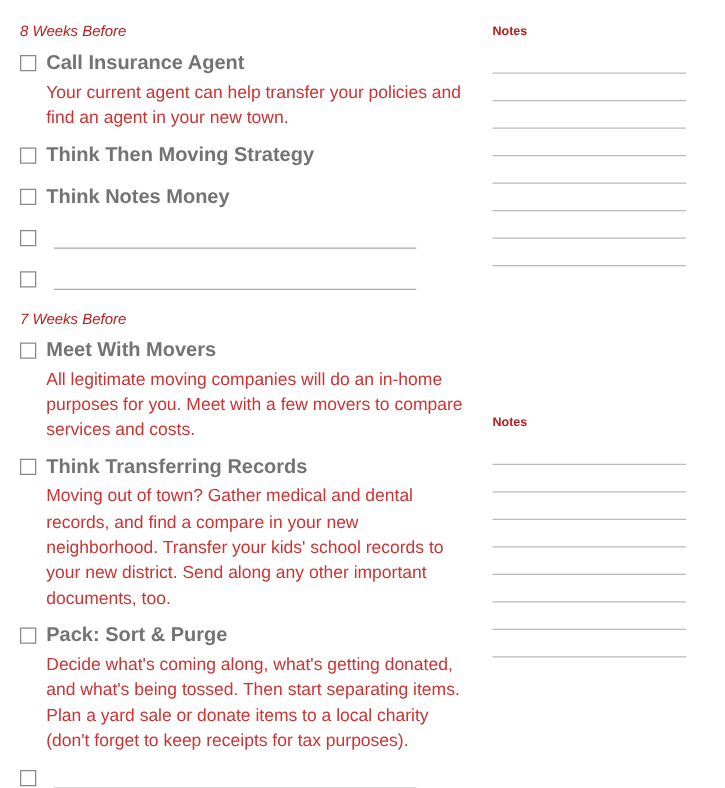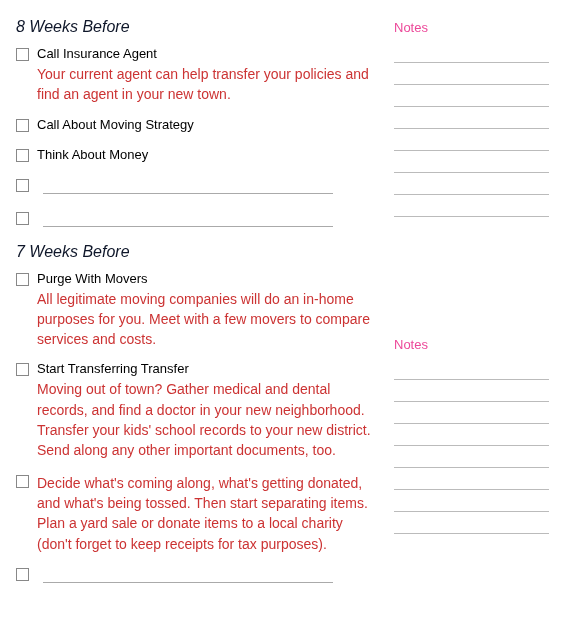--- a/index.html
+++ b/index.html
@@ -18,45 +18,45 @@
     }
     .left-col {
       flex: 0 0 370px;
       padding-right: 12px;
     }
     .right-col {
       flex: 0 0 190px;
       padding-left: 8px;
     }
     .section-label {
-      color: #0f172a;
+      color: #b91c1c;
       font-style: italic;
-      font-size: 16px;
+      font-size: 12px;
       margin-bottom: 10px;
       font-weight: normal;
     }
     .task-block {
       display: flex;
       align-items: flex-start;
       margin-bottom: 12px;
     }
     .task-checkbox {
       width: 13px;
       height: 13px;
       border: 1.5px solid #888;
       margin-right: 8px;
       margin-top: 2px;
       flex-shrink: 0;
       background: #fff;
     }
     .task-content {}
     .task-title {
-      font-size: 13px;
-      font-weight: normal;
-      color: #000000;
+      font-size: 16px;
+      font-weight: bold;
+      color: #737373;
       margin-bottom: 3px;
     }
     .task-desc {
       font-size: 14px;
       color: #cc3333;
       line-height: 1.45;
     }
     .empty-task {
       display: flex;
       align-items: flex-end;
@@ -68,23 +68,23 @@
     }
     .underline-field {
       border-bottom: 1px solid #aaa;
       height: 16px;
       width: 290px;
     }
     .notes-section {
       padding-top: 2px;
     }
     .notes-title {
-      font-size: 13px;
-      color: #ec4899;
-      font-weight: normal;
+      font-size: 10px;
+      color: #b91c1c;
+      font-weight: bold;
       margin-bottom: 10px;
     }
     .note-line {
       border-bottom: 1px solid #bbb;
       height: 18px;
       margin-bottom: 4px;
       width: 155px;
     }
     .second-section-notes {
       margin-top: 10px;
@@ -103,64 +103,65 @@
         <div class="task-checkbox"></div>
         <div class="task-content">
           <div class="task-title">Call Insurance Agent</div>
           <div class="task-desc">Your current agent can help transfer your policies and find an agent in your new town.</div>
         </div>
       </div>
 
       <div class="task-block">
         <div class="task-checkbox"></div>
         <div class="task-content">
-          <div class="task-title">Call About Moving Strategy</div>
+          <div class="task-title">Think Then Moving Strategy</div>
         </div>
       </div>
 
       <div class="task-block">
         <div class="task-checkbox"></div>
         <div class="task-content">
-          <div class="task-title">Think About Money</div>
+          <div class="task-title">Think Notes Money</div>
         </div>
       </div>
 
       <div class="empty-task">
         <div class="task-checkbox"></div>
         <div class="underline-field"></div>
       </div>
 
       <div class="empty-task">
         <div class="task-checkbox"></div>
         <div class="underline-field"></div>
       </div>
     </div>
 
     <div style="margin-top: 0;">
       <div class="section-label">7 Weeks Before</div>
 
       <div class="task-block">
         <div class="task-checkbox"></div>
         <div class="task-content">
-          <div class="task-title">Purge With Movers</div>
+          <div class="task-title">Meet With Movers</div>
           <div class="task-desc">All legitimate moving companies will do an in-home purposes for you. Meet with a few movers to compare services and costs.</div>
         </div>
       </div>
 
       <div class="task-block">
         <div class="task-checkbox"></div>
         <div class="task-content">
-          <div class="task-title">Start Transferring Transfer</div>
-          <div class="task-desc">Moving out of town? Gather medical and dental records, and find a doctor in your new neighborhood. Transfer your kids' school records to your new district. Send along any other important documents, too.</div>
+          <div class="task-title">Think Transferring Records</div>
+          <div class="task-desc">Moving out of town? Gather medical and dental records, and find a compare in your new neighborhood. Transfer your kids' school records to your new district. Send along any other important documents, too.</div>
         </div>
       </div>
 
       <div class="task-block">
         <div class="task-checkbox"></div>
         <div class="task-content">
+          <div class="task-title">Pack: Sort &amp; Purge</div>
           <div class="task-desc">Decide what's coming along, what's getting donated, and what's being tossed. Then start separating items. Plan a yard sale or donate items to a local charity (don't forget to keep receipts for tax purposes).</div>
         </div>
       </div>
 
       <div class="empty-task">
         <div class="task-checkbox"></div>
         <div class="underline-field"></div>
       </div>
     </div>
 

